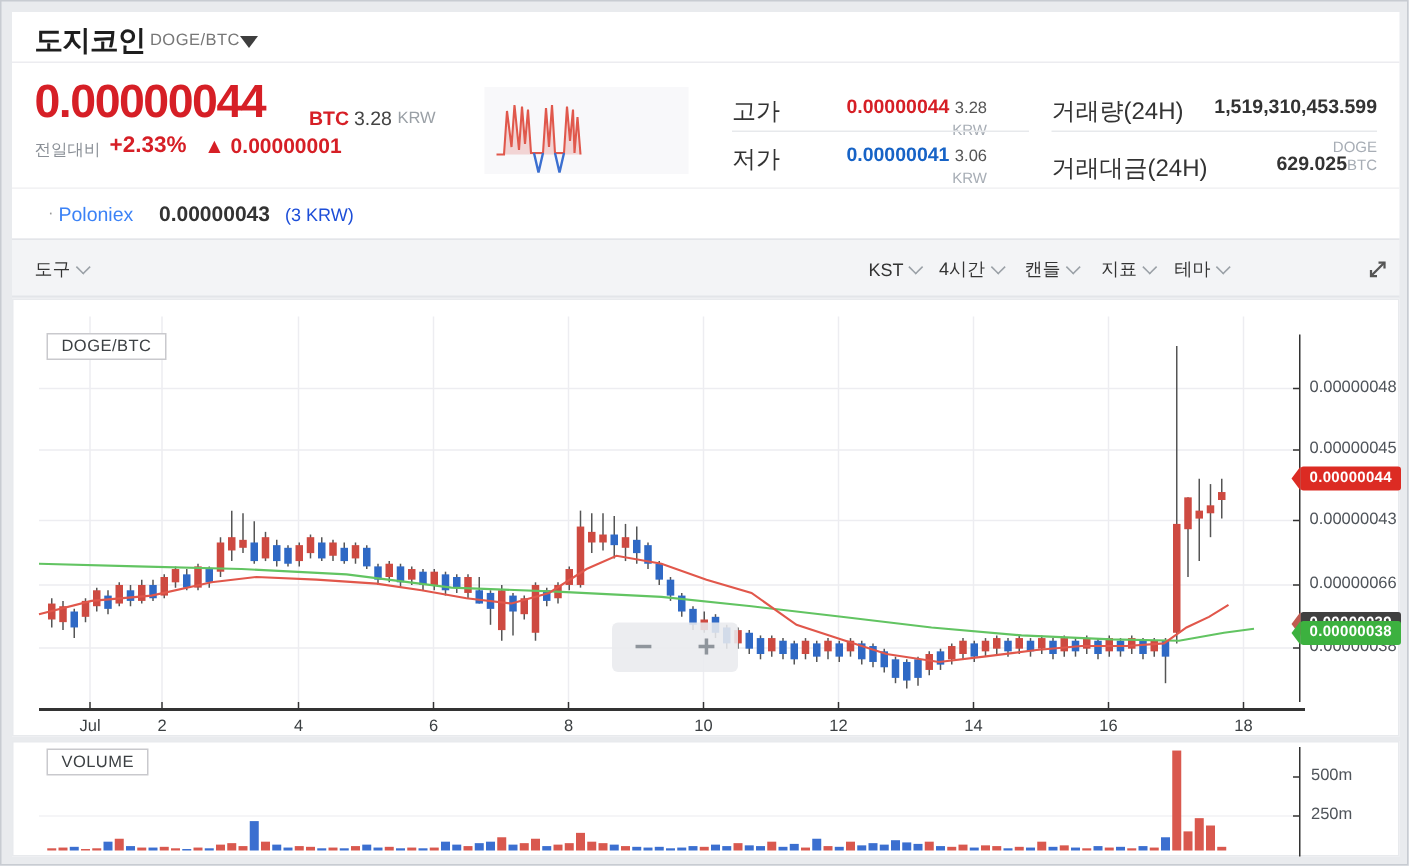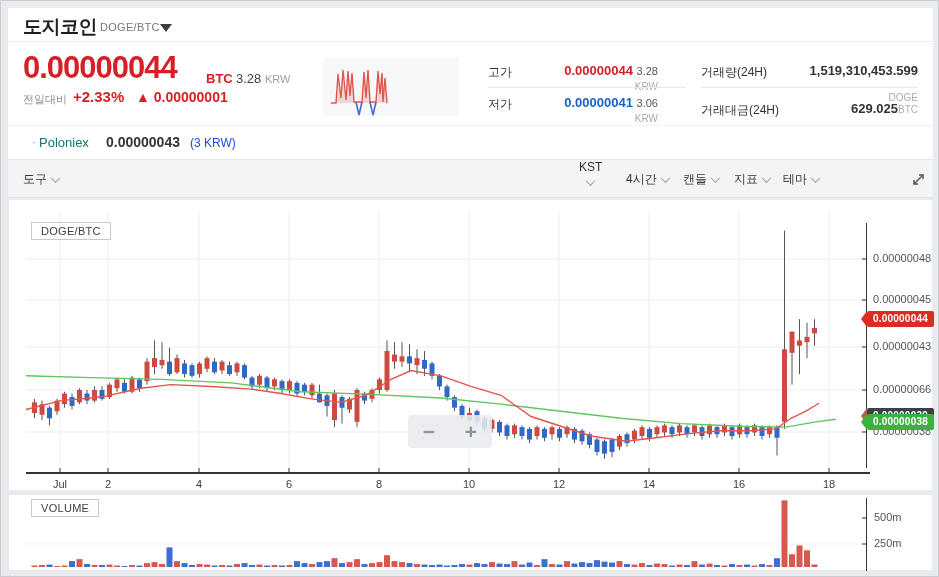--- a/index.html
+++ b/index.html
@@ -14,30 +14,30 @@
   
   .sum{top:41px;height:83px;}
   .bigprice{position:absolute;left:15px;top:8px;font-size:31px;font-weight:700;color:#d61f26;letter-spacing:-1px;}
   .bigunit{position:absolute;left:198px;top:29px;font-size:13px;font-weight:700;color:#d61f26;}
   .bigkrw{position:absolute;left:228px;top:29px;font-size:13px;color:#444;}
   .bigkrwu{position:absolute;left:257px;top:31px;font-size:11px;color:#9aa0a6;}
   .chgrow{position:absolute;left:15px;top:50px;font-size:11px;color:#8a8f96;}
   .chgpct{position:absolute;left:65px;top:46px;font-size:15px;font-weight:700;color:#d61f26;}
   .chgabs{position:absolute;left:128px;top:47px;font-size:14px;font-weight:600;color:#d61f26;}
   .spark{position:absolute;left:315px;top:16px;width:136px;height:58px;background:#f8f8fa;}
-  .stat-label{position:absolute;font-size:12px;color:#333;}
+  .stat-label{position:absolute;font-size:16px;color:#333;}
   .stat-val{position:absolute;font-size:13px;font-weight:700;text-align:right;}
   .stat-sub{font-size:11px;font-weight:400;color:#555;}
   .stat-unit{font-size:10px;font-weight:400;color:#a7adb5;}
   .stat-div{position:absolute;height:1px;background:#e7e9ec;}
   .red{color:#d61f26}.blue{color:#1763c6}
   
   .ref{top:124px;height:34px;border-top:1px solid #f2f2f4;}
   .refdot{position:absolute;left:24px;top:10px;font-size:11px;color:#999;}
-  .refname{position:absolute;left:31px;top:9px;font-size:13px;color:#0f766e;}
+  .refname{position:absolute;left:31px;top:9px;font-size:13px;color:#3b82f6;}
   .refprice{position:absolute;left:98px;top:8px;font-size:14px;font-weight:700;color:#333;}
   .refkrw{position:absolute;left:182px;top:10px;font-size:12px;color:#1d4ed8;}
   
   .tbar{top:158px;height:39px;background:#f3f4f6;border-top:1px solid #e3e5e9;border-bottom:1px solid #e3e5e9;}
   .tbitem{position:absolute;top:0;height:39px;display:flex;align-items:center;gap:5px;font-size:12px;color:#333;cursor:pointer;}
   .chev{width:6px;height:6px;border-right:1.5px solid #9aa0a6;border-bottom:1.5px solid #9aa0a6;transform:rotate(45deg) translate(-1px,-1px);}
   
   .chartpane{top:198px;height:292px;border:1px solid #e8eaed;}
   .volpane{top:493px;height:77px;border:1px solid #e8eaed;}
   .overlay{position:absolute;left:0;top:0;pointer-events:none;}
@@ -106,21 +106,21 @@
     <div class="refname">Poloniex</div>
     <div class="refprice">0.00000043</div>
     <div class="refkrw">(3 KRW)</div>
   </div>
 
   <div class="pane tbar">
     <div class="tbitem" style="left:15px;">
         <span>도구</span>
         <span class="chev"></span>
       </div>
-    <div class="tbitem" style="left:571px;flex-direction:column;">
+    <div class="tbitem" style="left:571px;">
         <span>KST</span>
         <span class="chev"></span>
       </div>
     <div class="tbitem" style="left:618px;">
         <span>4시간</span>
         <span class="chev"></span>
       </div>
     <div class="tbitem" style="left:675px;align-items:center;">
         <span>캔들</span>
         <span class="chev"></span>

